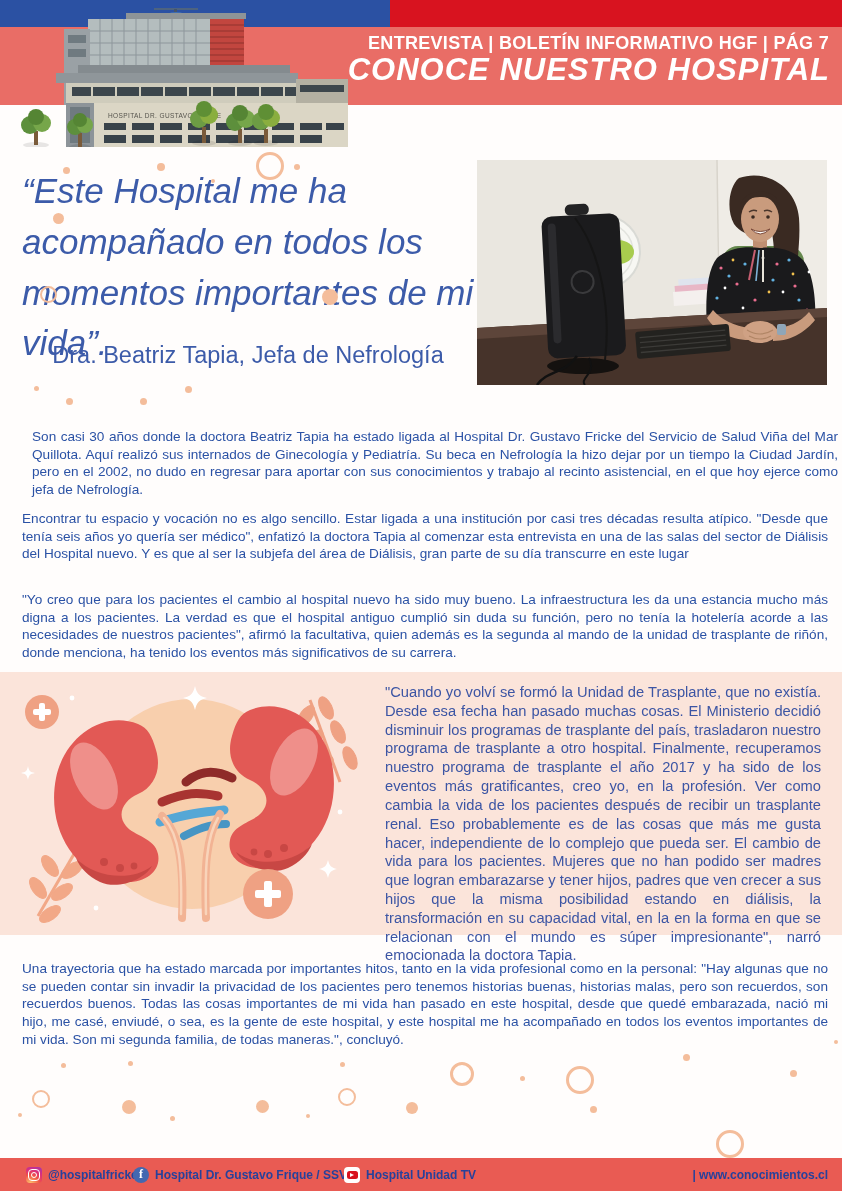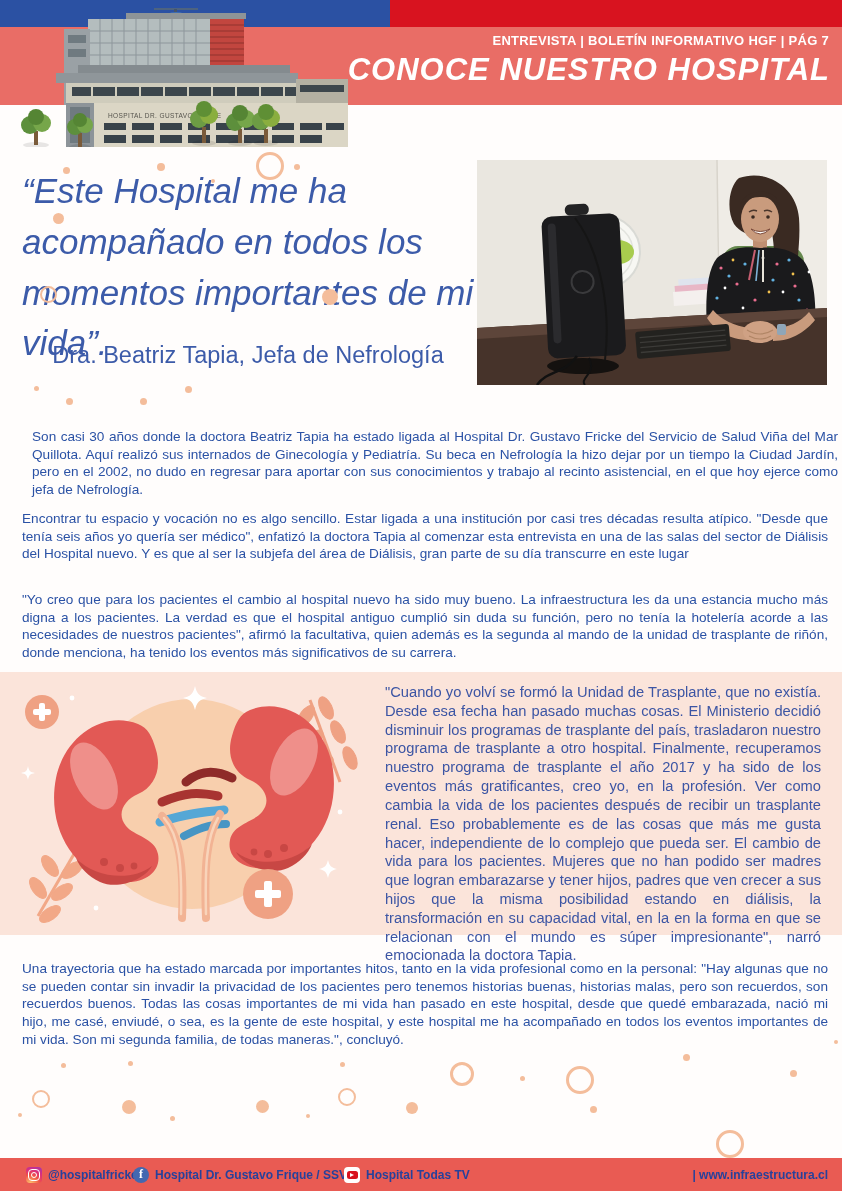--- a/index.html
+++ b/index.html
@@ -2,21 +2,21 @@
 <html><head>
 <meta charset="utf-8">
 <style>
   html,body{margin:0;padding:0;background:#888;}
   .page{position:relative;width:842px;height:1191px;margin:0 auto;background:#fffdfc;overflow:hidden;
         font-family:"Liberation Sans",sans-serif;}
   
   .strip-blue{position:absolute;left:0;top:0;width:390px;height:27px;background:#2b51a3;}
   .strip-red{position:absolute;left:390px;top:0;width:452px;height:27px;background:#d8131f;}
   .band{position:absolute;left:0;top:27px;width:842px;height:78px;background:#e96d66;}
-  .kicker{position:absolute;top:33px;right:13px;color:#fff;font-size:13px;font-weight:bold;letter-spacing:.3px;}
+  .kicker{position:absolute;top:33px;right:13px;color:#fff;font-size:18px;font-weight:bold;letter-spacing:.3px;}
   .masthead-title{position:absolute;top:52px;right:12px;color:#fff;font-size:31px;font-weight:800;
         font-style:italic;letter-spacing:1px;}
   .building{position:absolute;left:8px;top:5px;width:345px;height:142px;}
   
   .pullquote{position:absolute;left:22px;top:166px;width:452px;color:#3c5ba9;font-size:35px;
         line-height:1.45;font-style:italic;font-weight:500;}
   .attribution{position:absolute;left:22px;top:342px;width:452px;color:#3c5ba9;font-size:23.5px;font-weight:500;text-align:center;}
   
   .photo{position:absolute;left:477px;top:160px;width:350px;height:225px;overflow:hidden;}
   
@@ -403,18 +403,18 @@
       <span>@hospitalfricke</span>
     </div>
     <div class="social soc-fb">
       <span class="fb-icon">f</span>
       <span>Hospital Dr. Gustavo Frique / SSVQ</span>
     </div>
     <div class="social soc-yt">
       <span class="yt-icon">
           <span class="yt-inner"></span>
         </span>
-      <span>Hospital Todas TV</span>
+      <span>Hospital Unidad TV</span>
     </div>
-    <div class="site">| www.infraestructura.cl</div>
+    <div class="site">| www.conocimientos.cl</div>
   </div>
 
 </div>
 
 </body></html>

